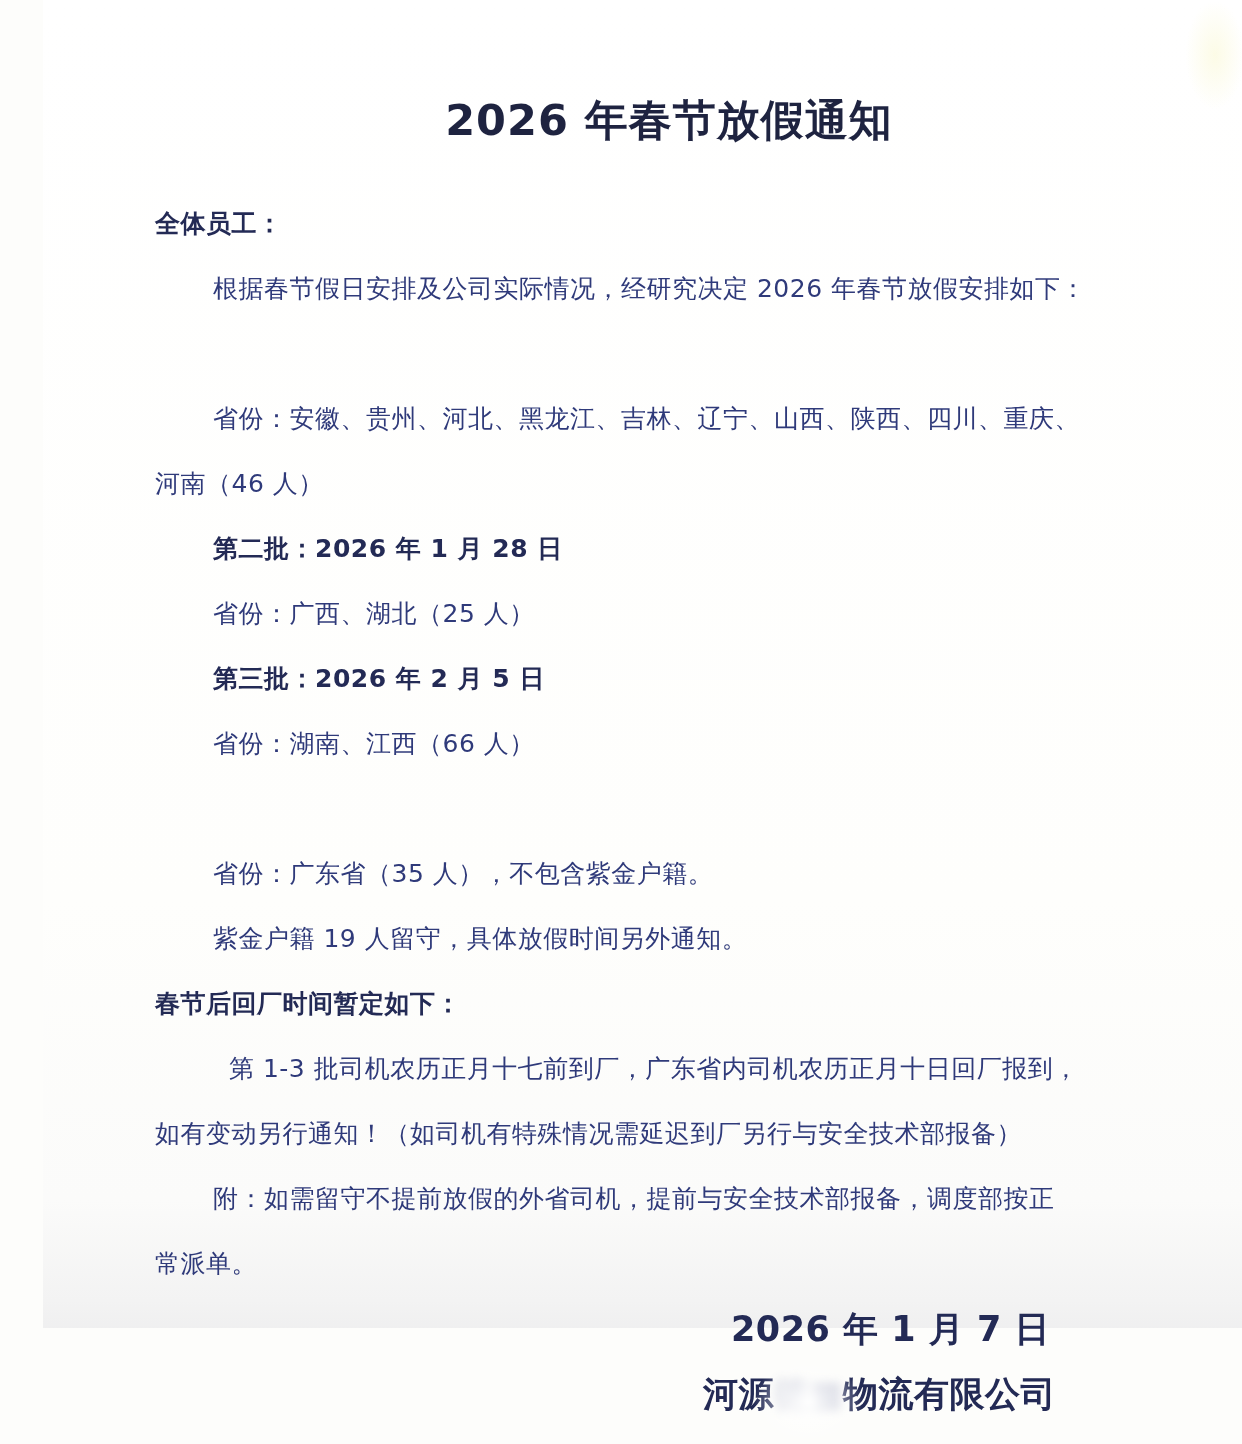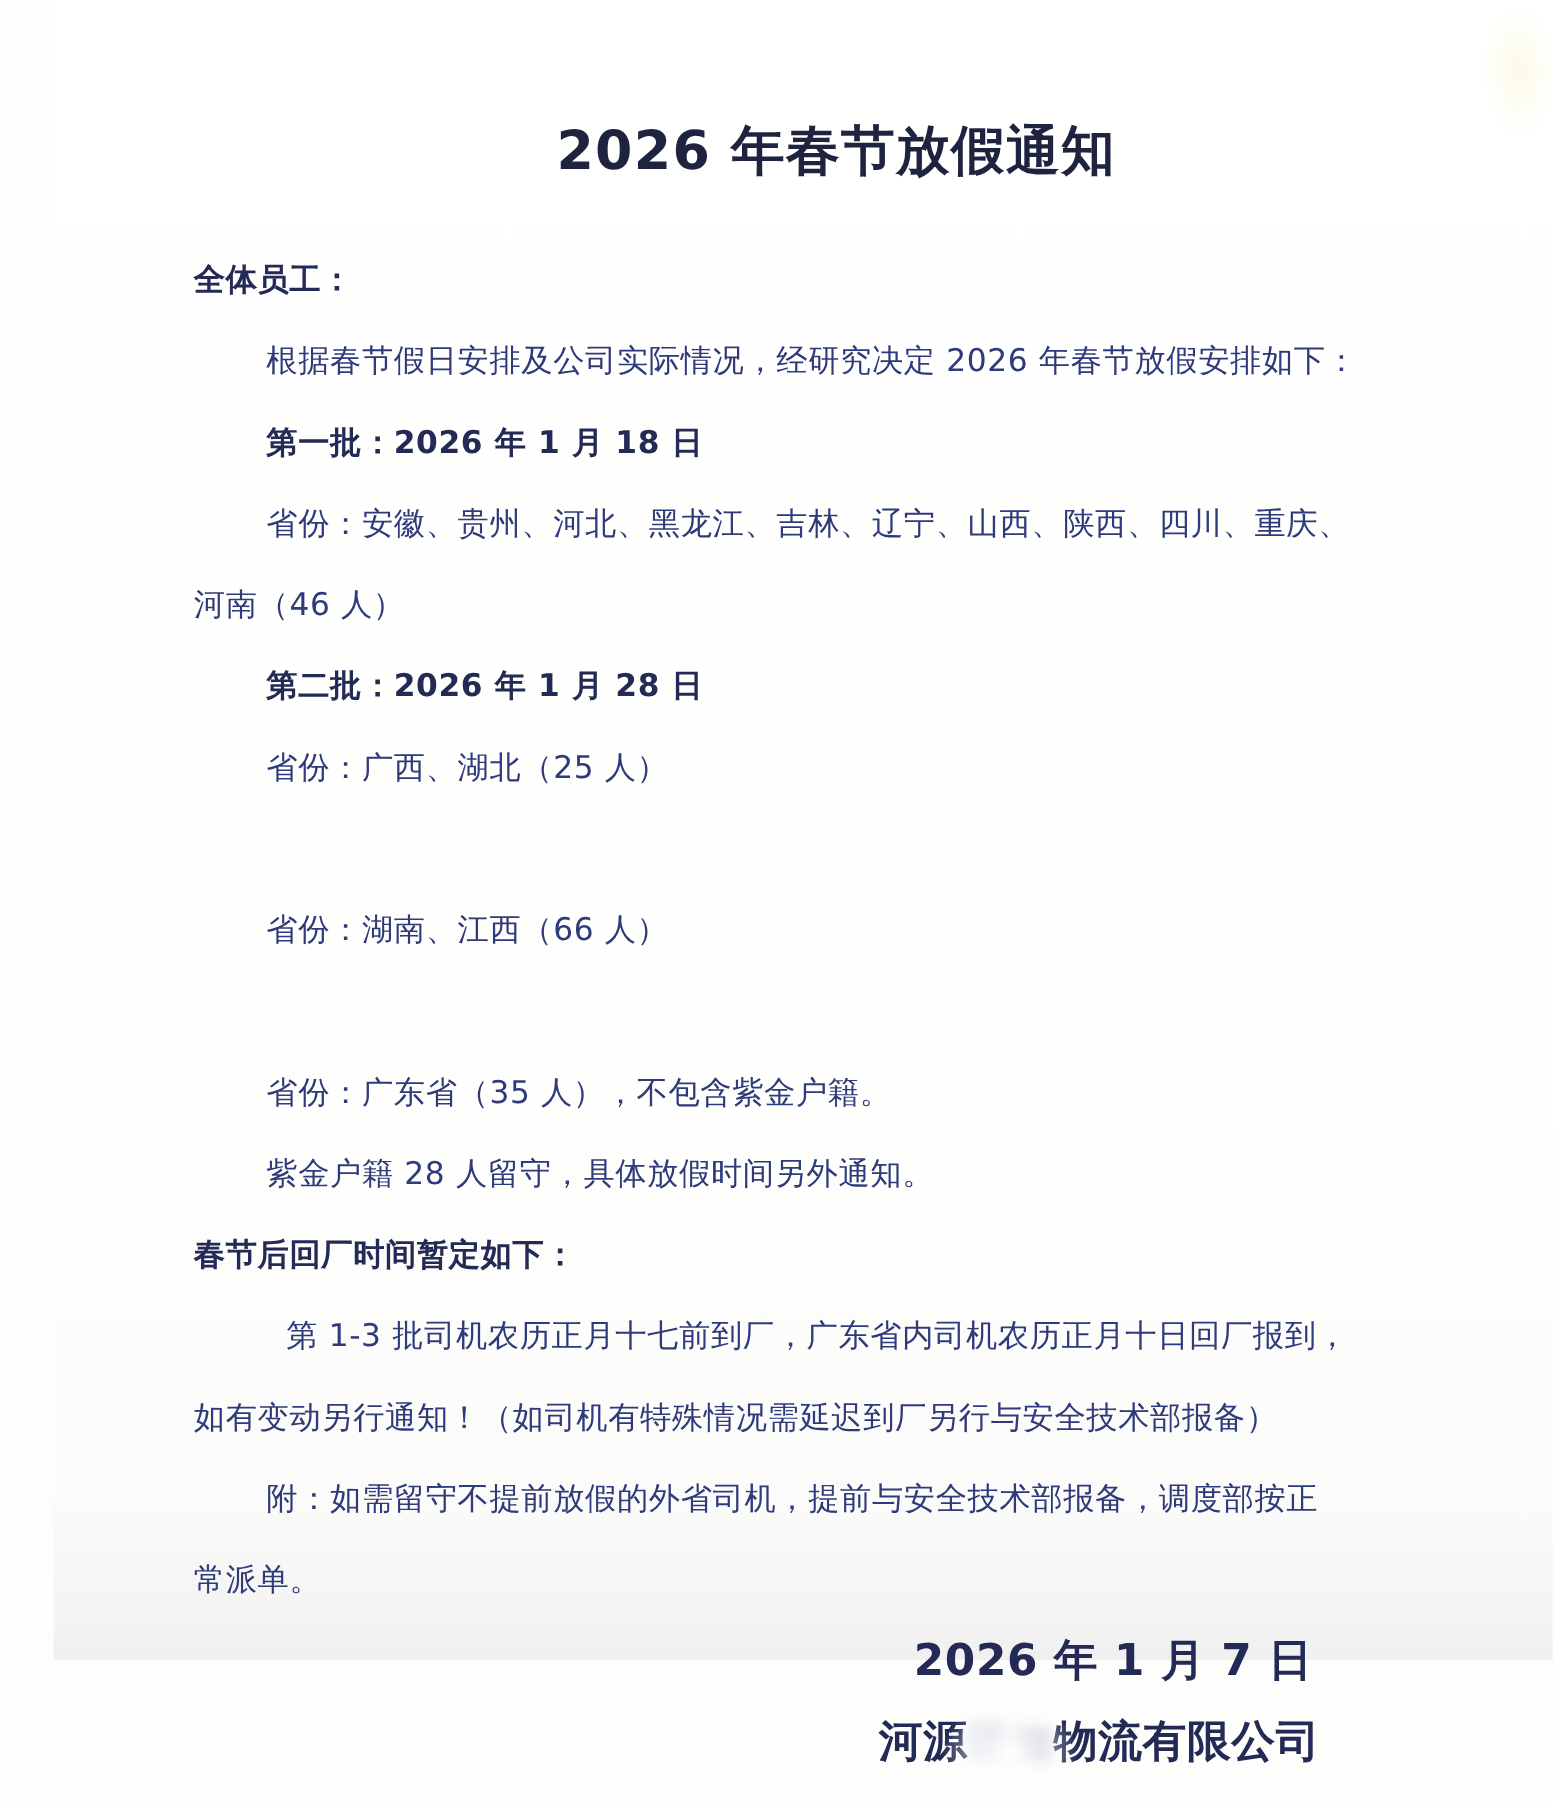--- a/index.html
+++ b/index.html
@@ -76,31 +76,31 @@
 
 <div class="page">
   <div class="corner-tint"></div>
 
   <div class="title">2026 年春节放假通知</div>
 
   <div class="line bold" style="left:112px; top:207px;">全体员工：</div>
 
   <div class="line" style="left:170px; top:272px;">根据春节假日安排及公司实际情况，经研究决定 2026 年春节放假安排如下：</div>
 
-  <div class="line bold" style="left:170px; top:337px;">第一批：2026 年 1 月 18 日</div>
   <div class="line" style="left:170px; top:402px;">省份：安徽、贵州、河北、黑龙江、吉林、辽宁、山西、陕西、四川、重庆、</div>
   <div class="line" style="left:112px; top:467px;">河南（46 人）</div>
 
   <div class="line bold" style="left:170px; top:532px;">第二批：2026 年 1 月 28 日</div>
   <div class="line" style="left:170px; top:597px;">省份：广西、湖北（25 人）</div>
 
+  <div class="line bold" style="left:170px; top:662px;">第三批：2026 年 2 月 5 日</div>
   <div class="line" style="left:170px; top:727px;">省份：湖南、江西（66 人）</div>
 
   <div class="line" style="left:170px; top:857px;">省份：广东省（35 人），不包含紫金户籍。</div>
-  <div class="line" style="left:170px; top:922px;">紫金户籍 28 人留守，具体放假时间另外通知。</div>
+  <div class="line" style="left:170px; top:922px;">紫金户籍 19 人留守，具体放假时间另外通知。</div>
 
   <div class="line bold" style="left:112px; top:987px;">春节后回厂时间暂定如下：</div>
   <div class="line" style="left:186px; top:1052px;">第 1-3 批司机农历正月十七前到厂，广东省内司机农历正月十日回厂报到，</div>
   <div class="line" style="left:170px; top:1182px;">附：如需留守不提前放假的外省司机，提前与安全技术部报备，调度部按正</div>
 
   <div class="line" style="left:112px; top:1117px;">如有变动另行通知！（如司机有特殊情况需延迟到厂另行与安全技术部报备）</div>
   <div class="line" style="left:112px; top:1247px;">常派单。</div>
 
   <div class="line sig" style="left:688px; top:1312px;">2026 年 1 月 7 日</div>
   <div class="line sig" style="left:660px; top:1377px;">

